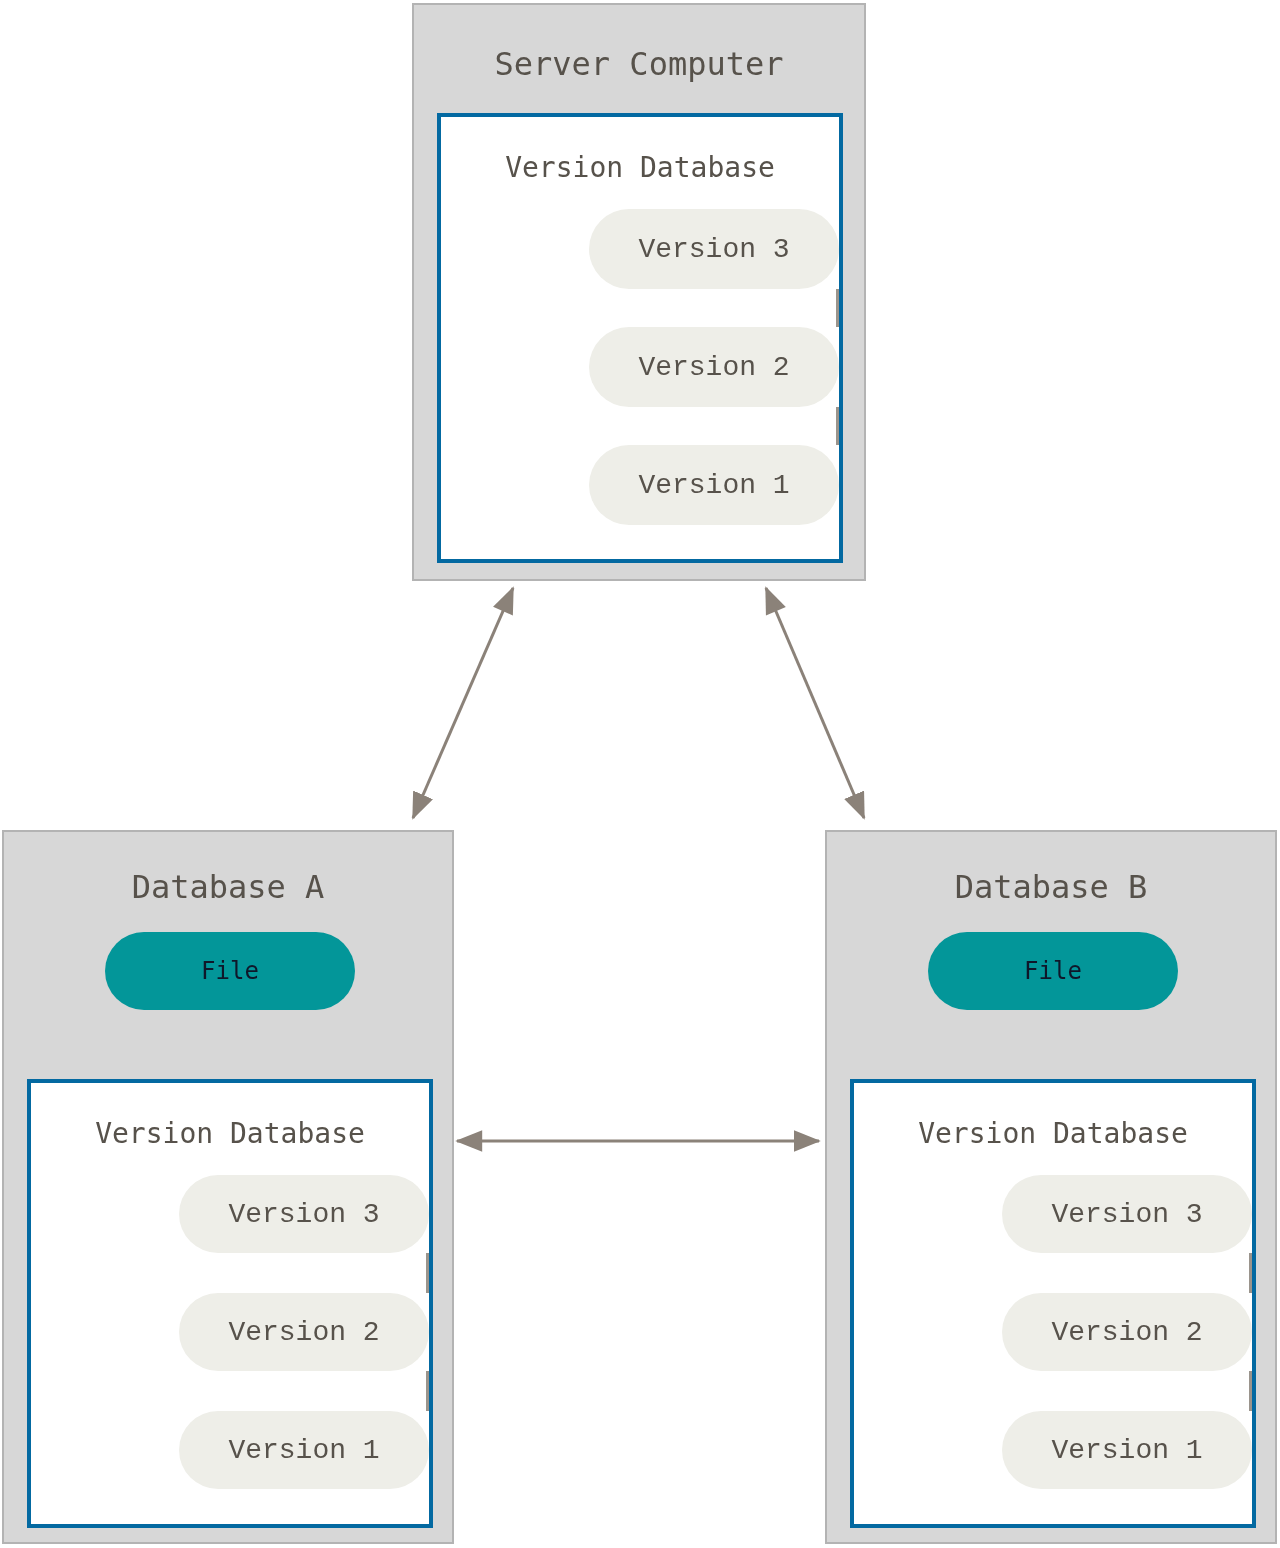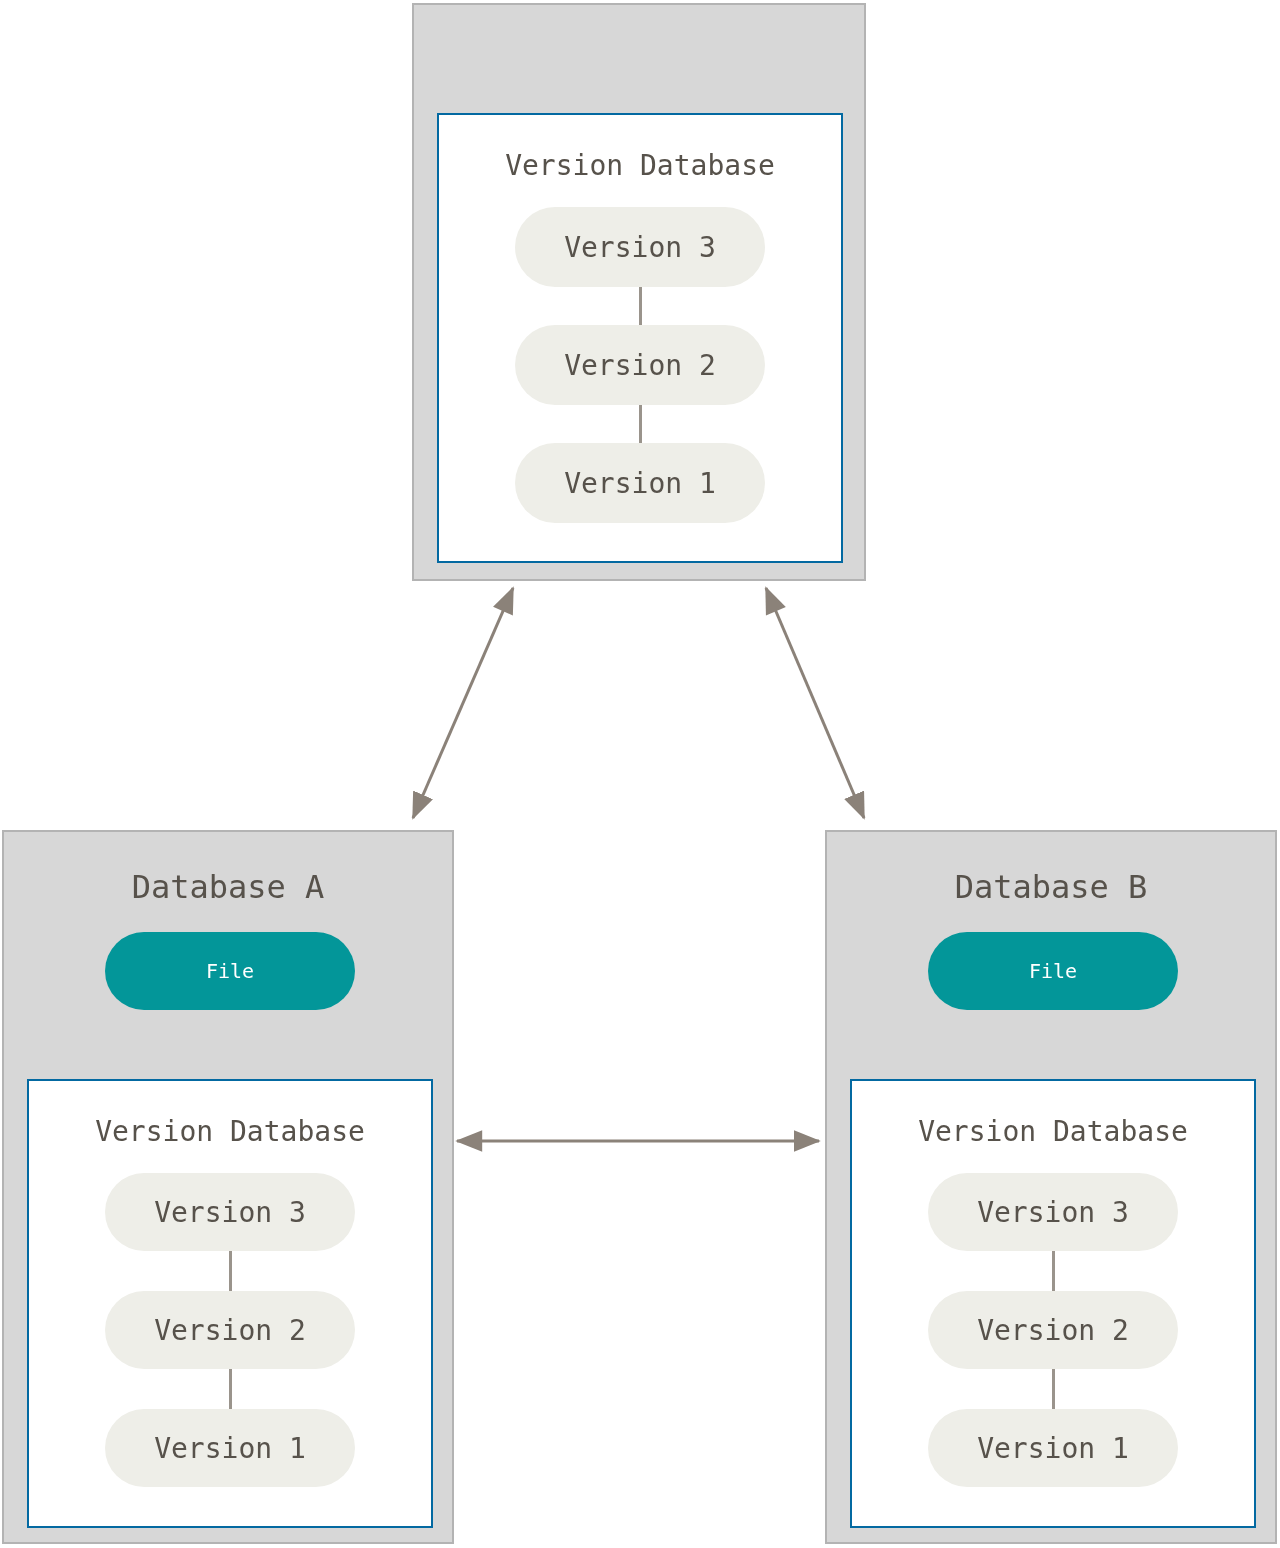--- a/index.html
+++ b/index.html
@@ -29,39 +29,40 @@
     right: 0;
     text-align: center;
     font-size: 32px;
     letter-spacing: 0px;
     color: #57524b;
     white-space: nowrap;
   }
   .vdb-panel {
     position: absolute;
     background: #ffffff;
-    border: 2px solid #0369a1;
+    border: 4px solid #0369a1;
     box-sizing: border-box;
   }
   .vdb-title {
     position: absolute;
     left: 0;
     right: 0;
     text-align: center;
     font-size: 28px;
     color: #57524b;
     white-space: nowrap;
   }
 
   
   .pill-stack {
     position: absolute;
     display: flex;
     flex-direction: column;
-    align-items: center;
+    align-items: flex-end;
+    font-family: Liberation Mono, monospace;
   }
   .pill {
     background: #eeeee8;
     border-radius: 999px;
     display: flex;
     align-items: center;
     justify-content: center;
     font-size: 28px;
     color: #57524b;
     white-space: nowrap;
@@ -73,22 +74,22 @@
   }
 
   
   .file-pill {
     position: absolute;
     background: #039699;
     border-radius: 999px;
     display: flex;
     align-items: center;
     justify-content: center;
-    color: #ffffff;
-    font-size: 20px;
+    color: #0f172a;
+    font-size: 24px;
     white-space: nowrap;
     box-sizing: border-box;
   }
 
   
   .arrows {
     position: absolute;
     left: 0;
     top: 0;
     width: 1280px;
@@ -114,20 +115,21 @@
   <line x1="766" y1="588" x2="864" y2="818" stroke="#8b8279" stroke-width="3" marker-start="url(#ah-start)" marker-end="url(#ah-end)"></line>
 
   <line x1="457" y1="1141" x2="819" y2="1141" stroke="#8b8279" stroke-width="3" marker-start="url(#ah-start)" marker-end="url(#ah-end)"></line>
 
   <line x1="227" y1="1080" x2="227" y2="1009" stroke="#8b8279" stroke-width="3" marker-end="url(#ah-end)"></line>
 
   <line x1="1052" y1="1080" x2="1052" y2="1009" stroke="#8b8279" stroke-width="3" marker-end="url(#ah-end)"></line>
 </svg>
 
 <div class="machine" style="left:412px; top:3px; width:454px; height:578px;">
+  <div class="machine-title" style="top:40px;">Server Computer</div>
 
   <div class="vdb-panel" style="left:23px; top:108px; width:406px; height:450px;">
     <div class="vdb-title" style="top:34px;">Version Database</div>
 
     <div class="pill-stack" style="left:0; right:0; top:92px;">
       <div class="pill" style="width:250px; height:80px;">Version 3</div>
       <div class="connector" style="height:38px;"></div>
       <div class="pill" style="width:250px; height:80px;">Version 2</div>
       <div class="connector" style="height:38px;"></div>
       <div class="pill" style="width:250px; height:80px;">Version 1</div>

